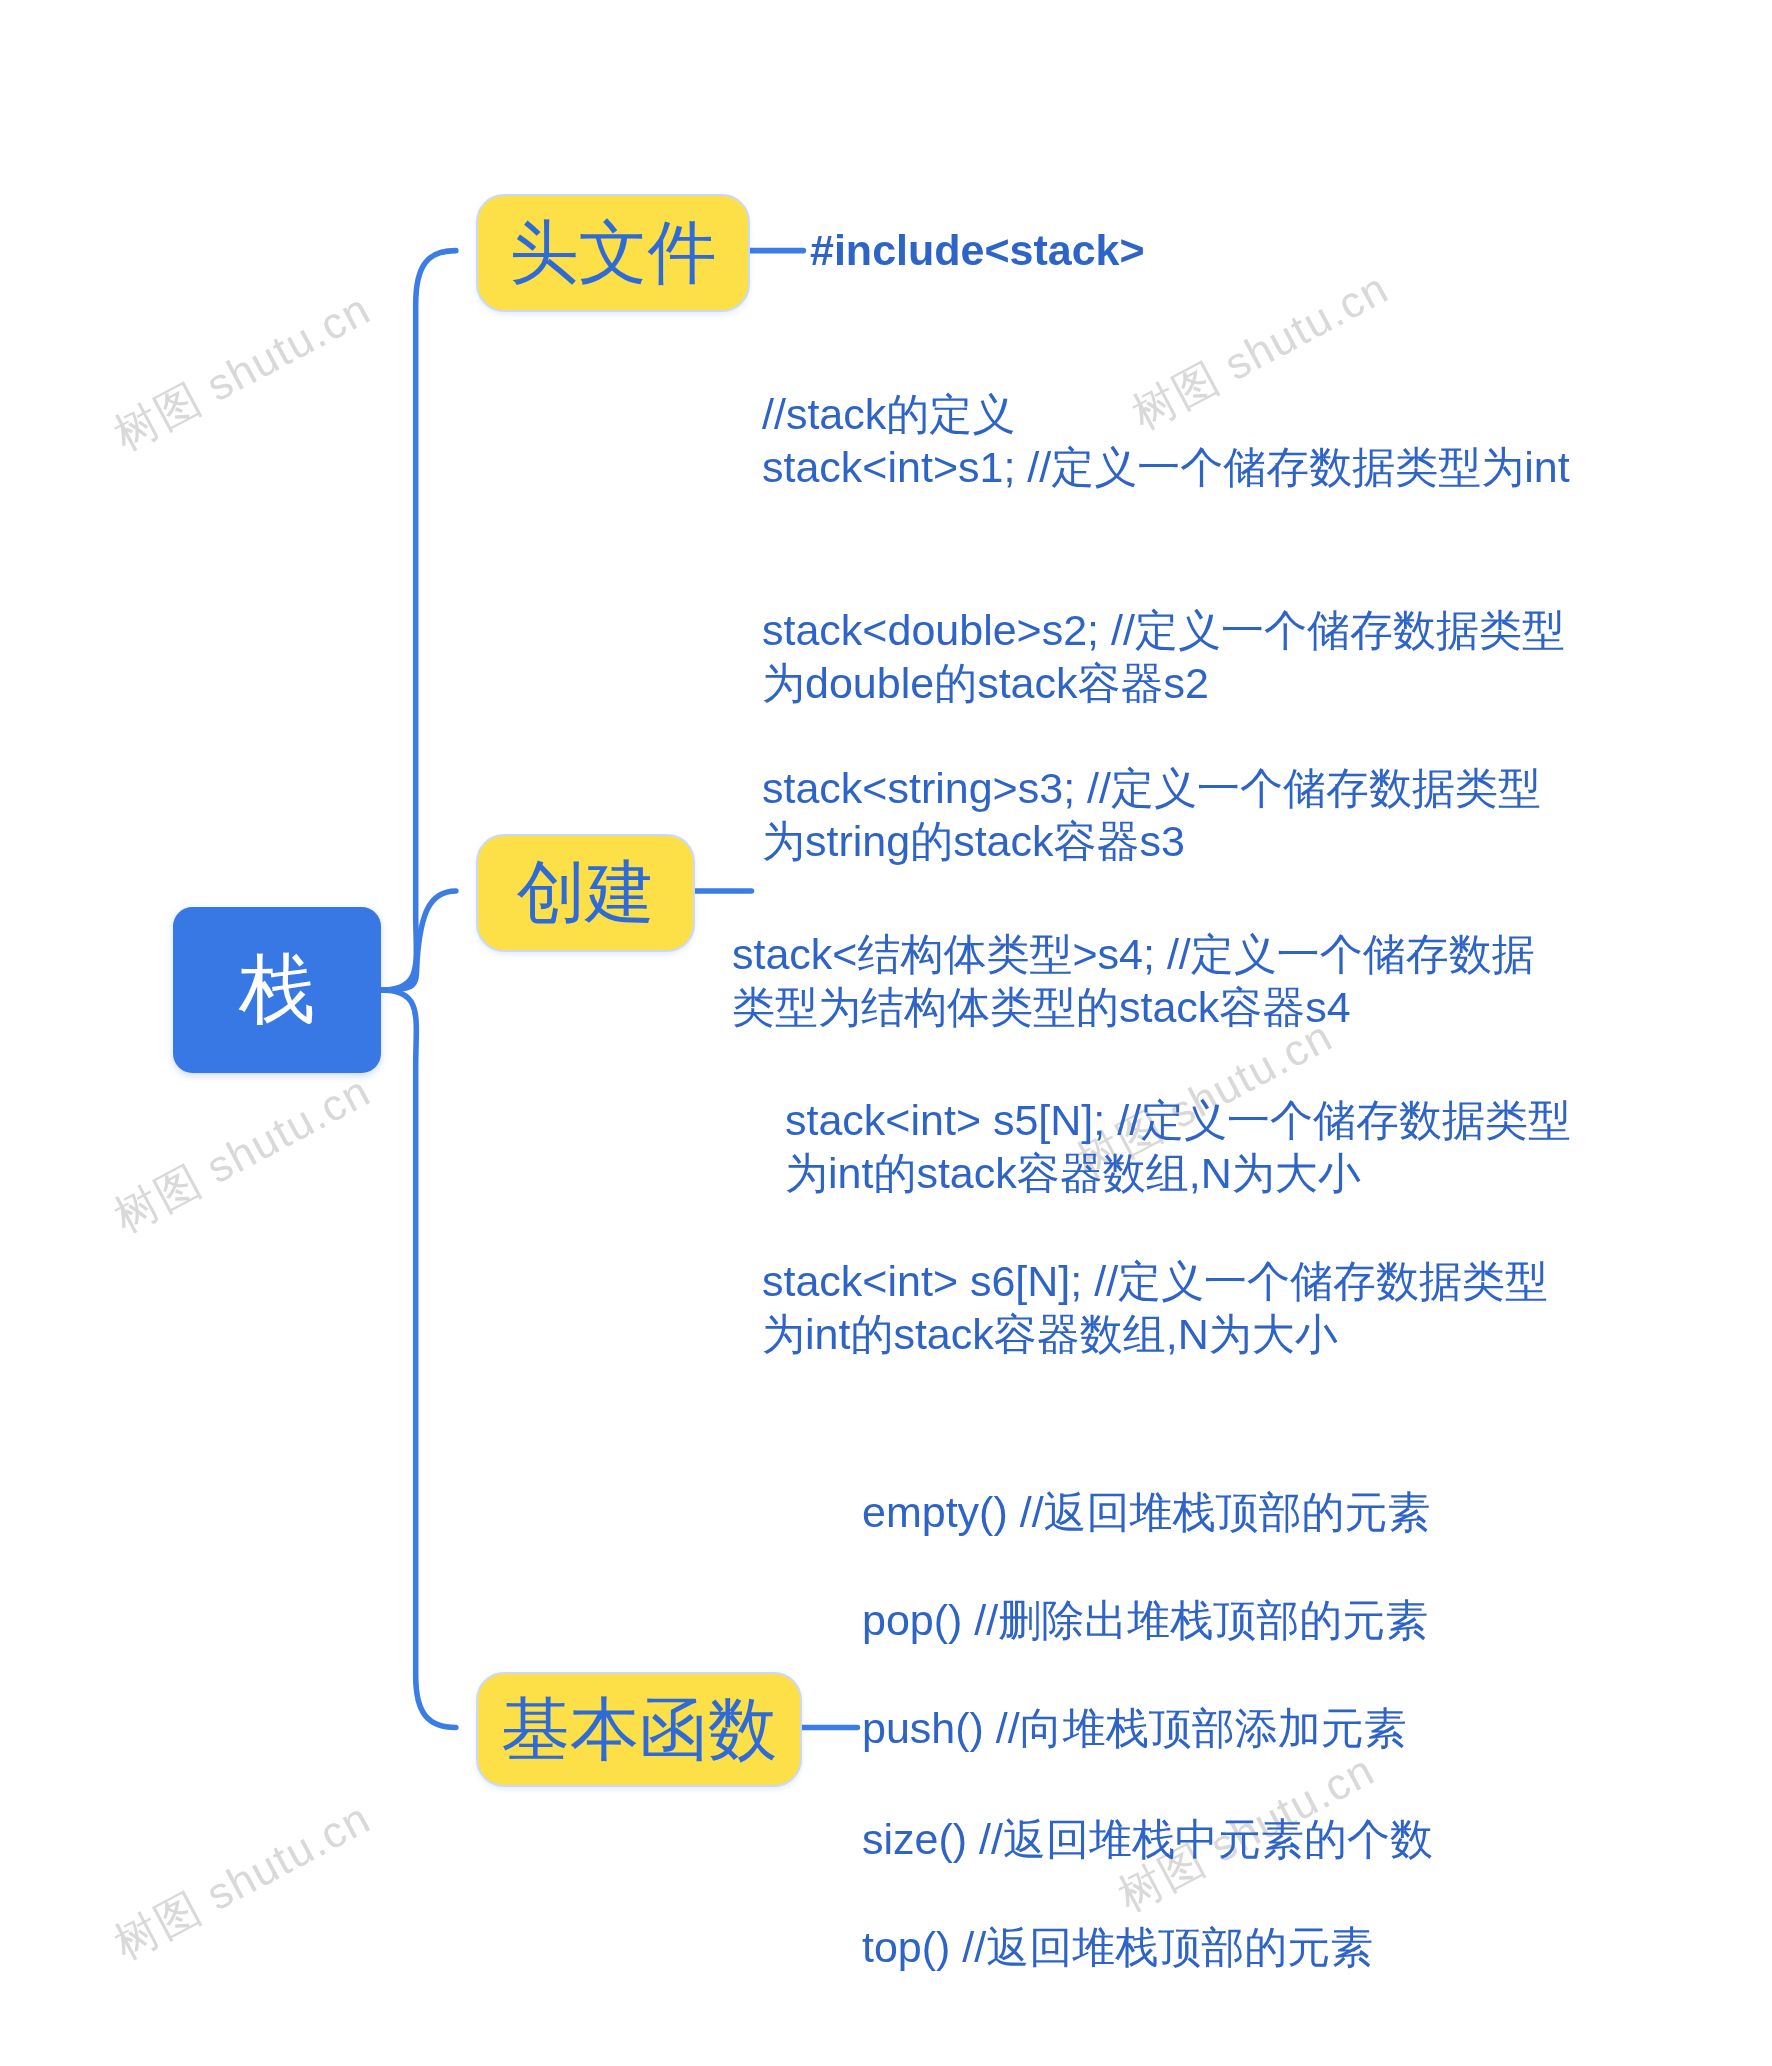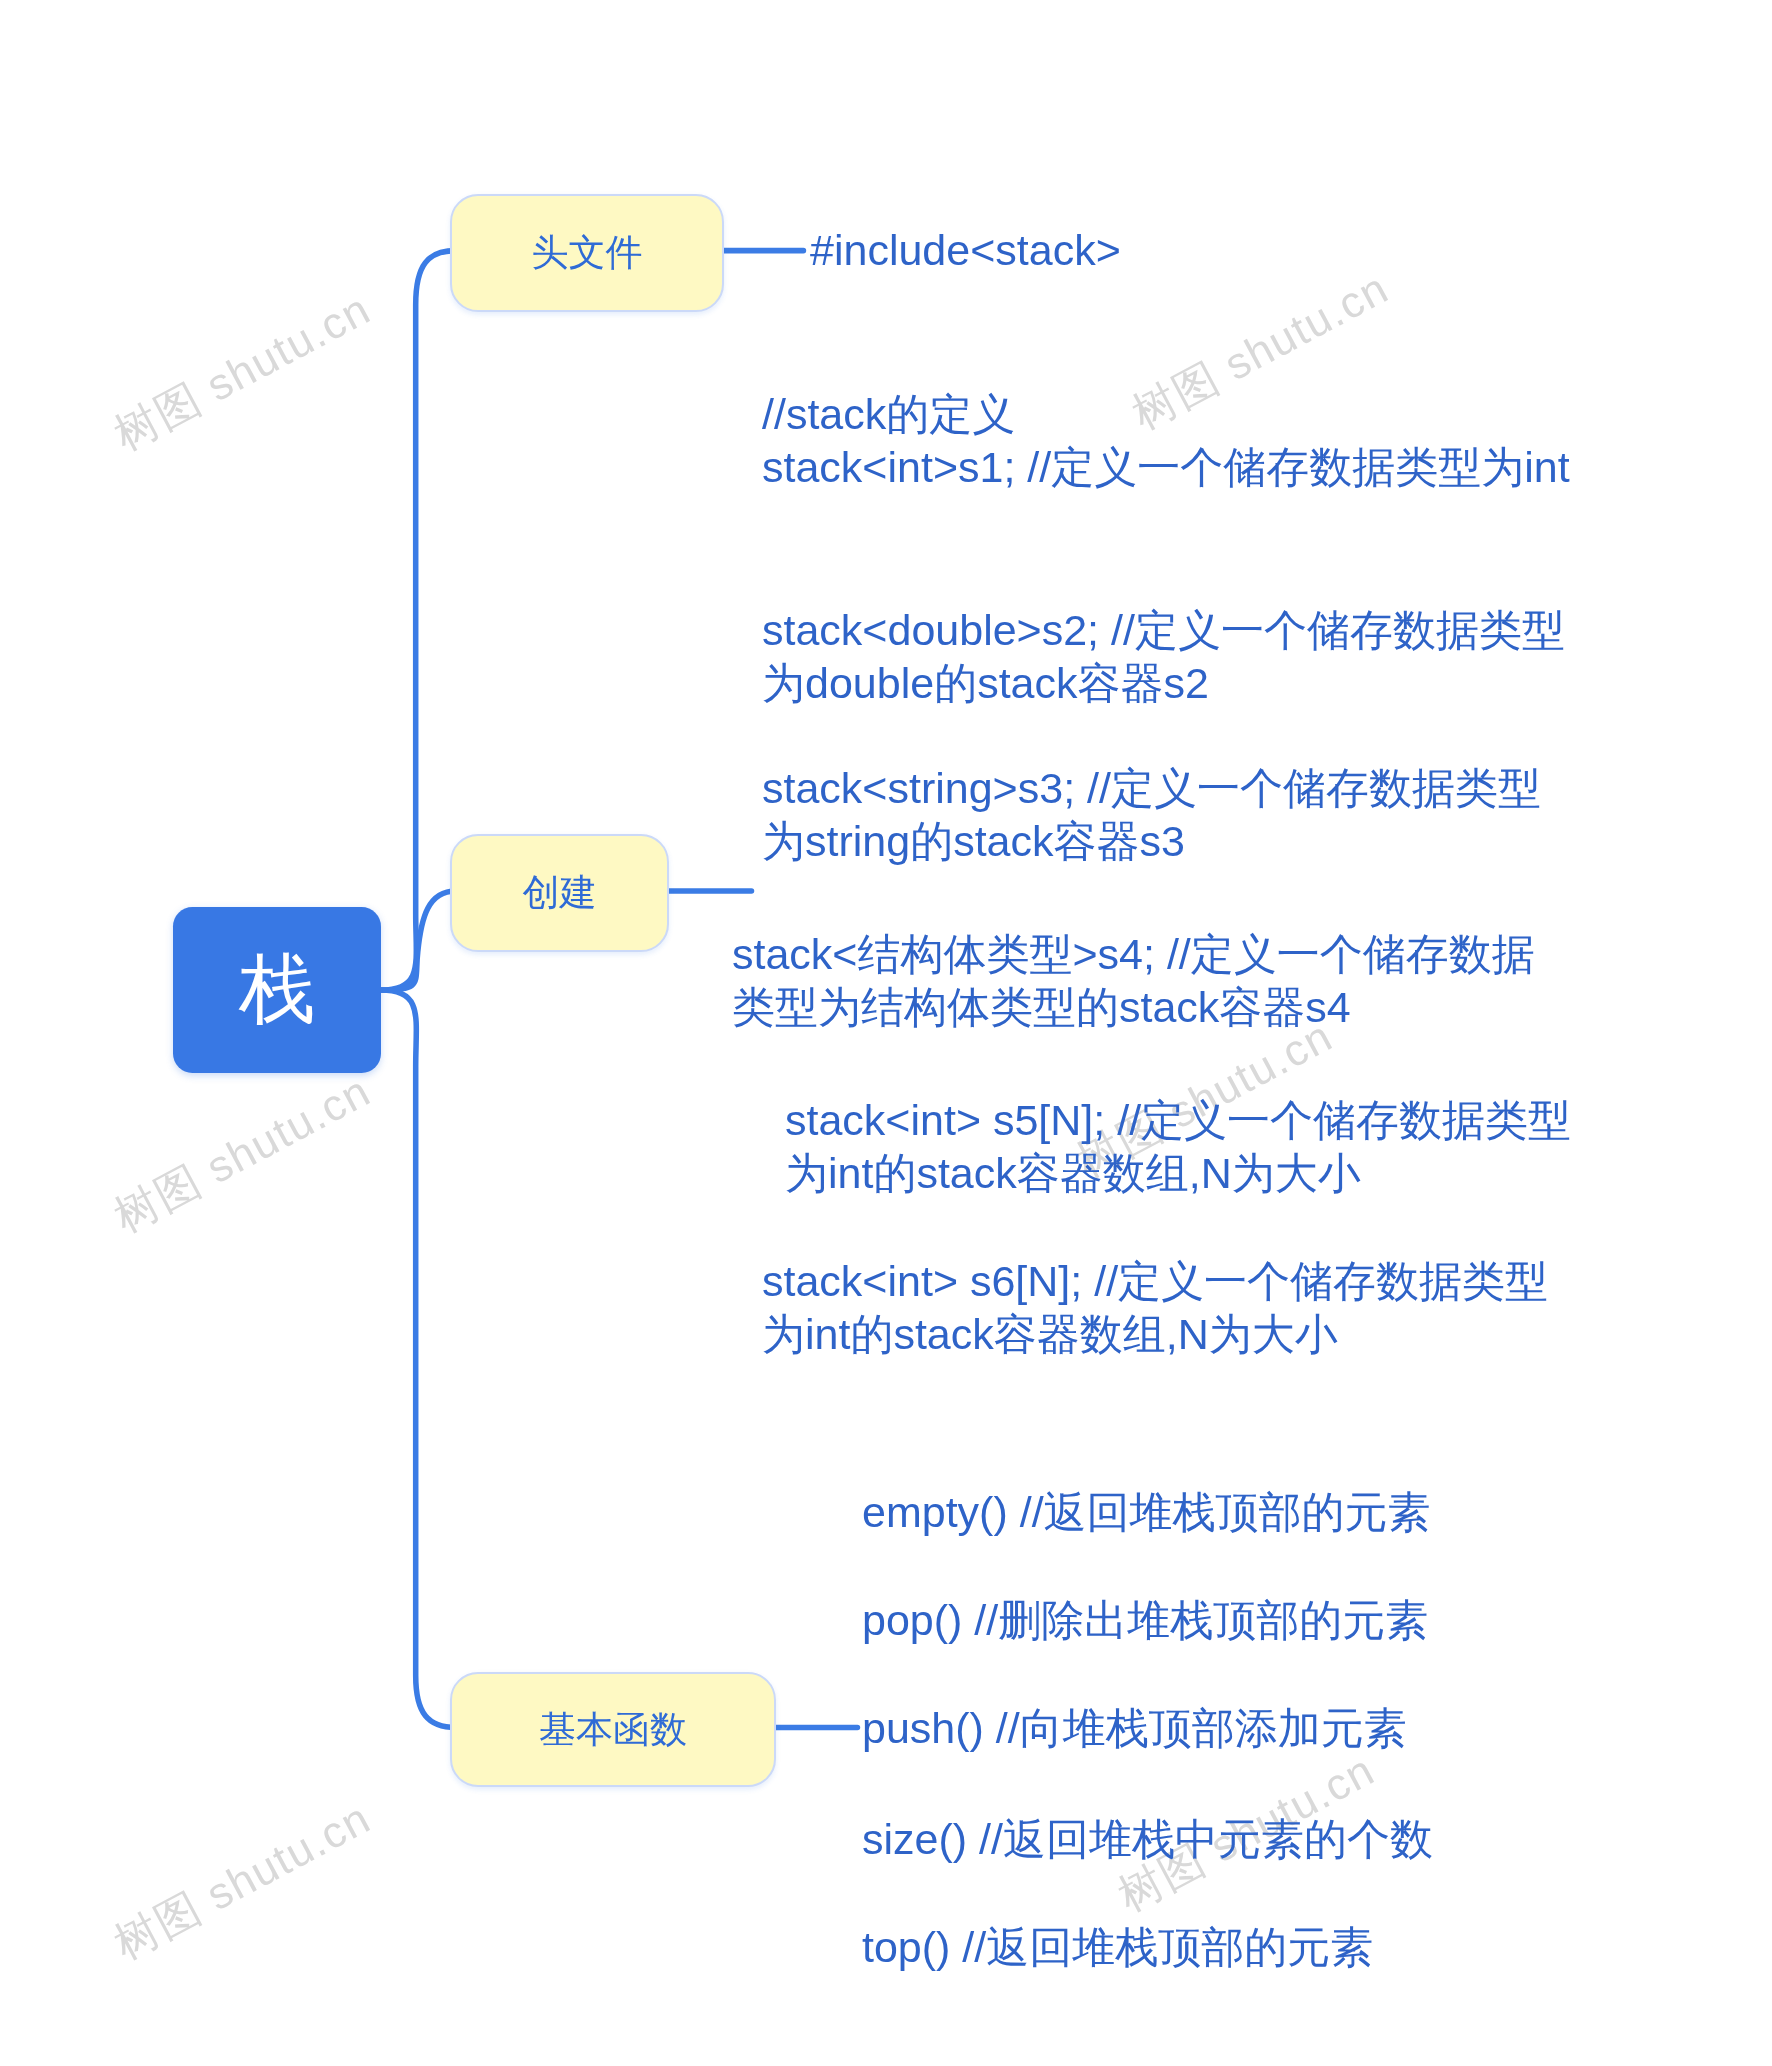--- a/index.html
+++ b/index.html
@@ -32,27 +32,28 @@
     background:#3878E4;
     border-radius:19.4px;
     color:#ffffff;
     font-size:76px;
     display:flex;align-items:center;justify-content:center;
     box-shadow:0 2.8px 7px rgba(56,120,228,0.25);
   }
 
   .branch-node{
     position:absolute;
-    background:#fef9c3;
+    background:#fde047;
     border:2.1px solid #CBD9F8;
     border-radius:28px;
     color:#2F6BD6;
-    font-size:37px;
+    font-size:69px;
     display:flex;align-items:center;justify-content:center;
     box-shadow:0 2.1px 5.5px rgba(56,120,228,0.12);
+    margin-left:26px;
   }
   .branch-header{left:450px; top:194px; width:270px; height:114px;}
   .branch-create{left:450px; top:834px; width:215px; height:114px;}
   .branch-funcs {left:450px; top:1672px; width:322px; height:111px;}
 
   .leaf{
     position:absolute;
     color:#2E63C8;
     font-size:43px;
   }
@@ -81,21 +82,21 @@
     <path d="M 962 1287 L 1085 1287"></path>
     <path d="M 1117 2495 L 1238 2495"></path>
   </svg>
 
   <div class="root-node">栈</div>
 
   <div class="branch-node branch-header">头文件</div>
   <div class="branch-node branch-create">创建</div>
   <div class="branch-node branch-funcs">基本函数</div>
 
-  <div class="leaf" style="left:810px;top:224px;">
+  <div class="leaf" style="left:810px;top:224px;font-weight:bold;">
     <div class="line">#include&lt;stack&gt;</div>
   </div>
 
   <div class="leaf" style="left:762px;top:388px;">
     <div class="line">//stack的定义</div>
     <div class="line">stack&lt;int&gt;s1; //定义一个储存数据类型为int</div>
   </div>
 
   <div class="leaf" style="left:762px;top:604px;">
     <div class="line">stack&lt;double&gt;s2; //定义一个储存数据类型</div>

